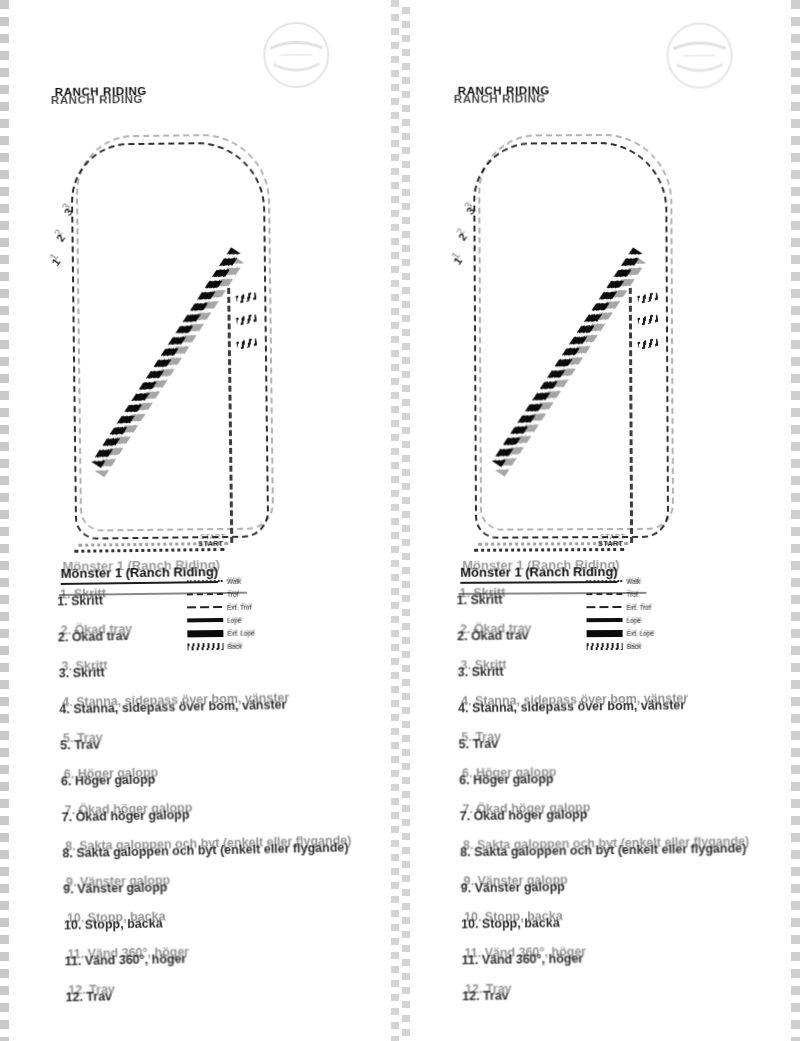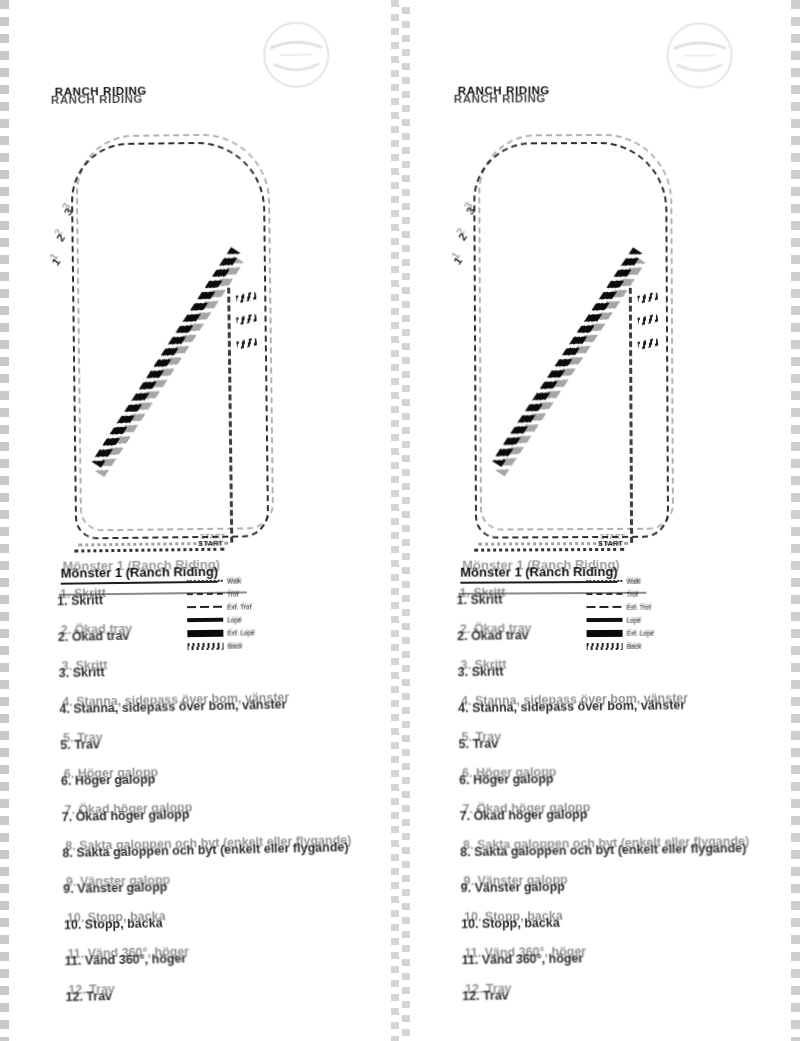--- a/index.html
+++ b/index.html
@@ -10,21 +10,21 @@
   .strip{position:absolute;top:0;height:100%;pointer-events:none;}
   .strip.left{left:0;width:9px;
     background:repeating-linear-gradient(180deg,#c9c9c9 0 9px,transparent 9px 17px);}
   .strip.right{left:791px;width:9px;
     background:repeating-linear-gradient(180deg,#cfcfcf 0 9px,transparent 9px 17px);}
   .strip.seam-a{left:391px;width:8px;
     background:repeating-linear-gradient(180deg,#d4d4d4 0 7px,transparent 7px 14px);}
   .strip.seam-b{left:402px;width:8px;
     background:repeating-linear-gradient(180deg,transparent 0 7px,#d4d4d4 7px 14px);}
 
-  .page{position:absolute;top:0;width:400px;height:1041px;}
+  .page{position:absolute;top:0;width:400px;height:1041px;padding-left:40px;}
   .page.pg-left{left:0;}
   .page.pg-right{left:400px;}
   .page-inner{position:absolute;inset:0;filter:blur(0.3px);}
   .pg-left .page-inner{transform:rotate(-0.7deg);}
   .pg-right .page-inner{transform:rotate(-0.3deg);}
 
   
   .ghost{text-shadow:2px -7px 0 rgba(30,30,30,0.45);}
 
   .doc-title{position:absolute;left:60px;top:84px;font-size:11.5px;font-weight:bold;

